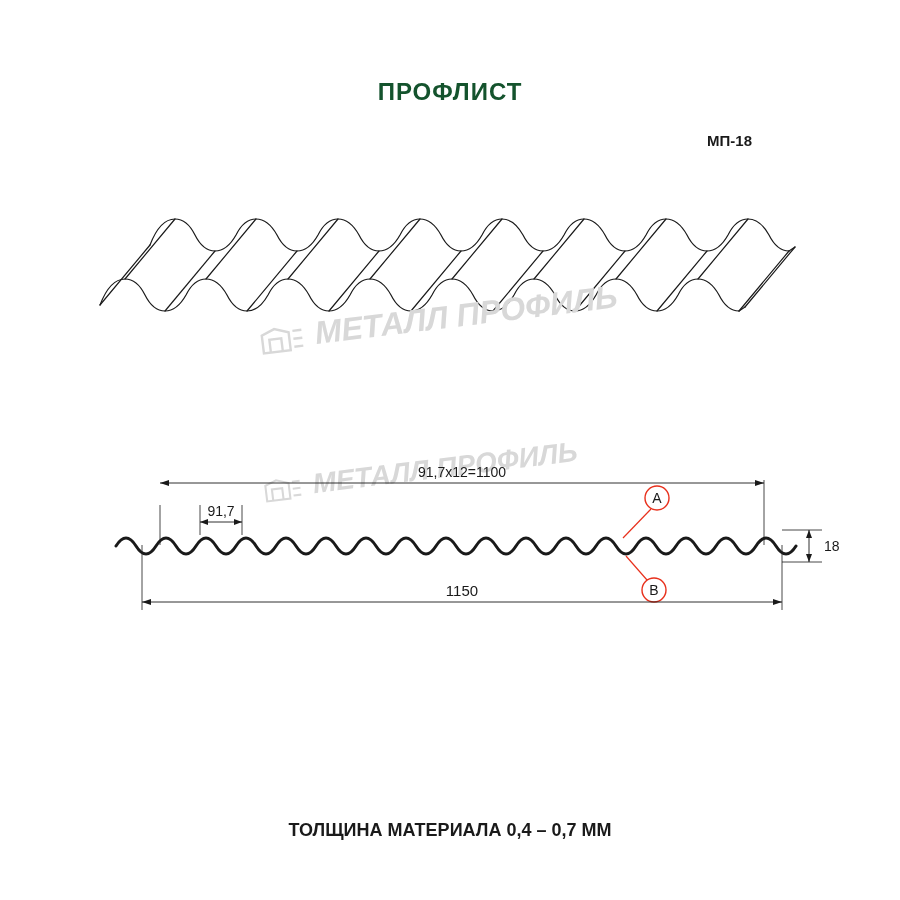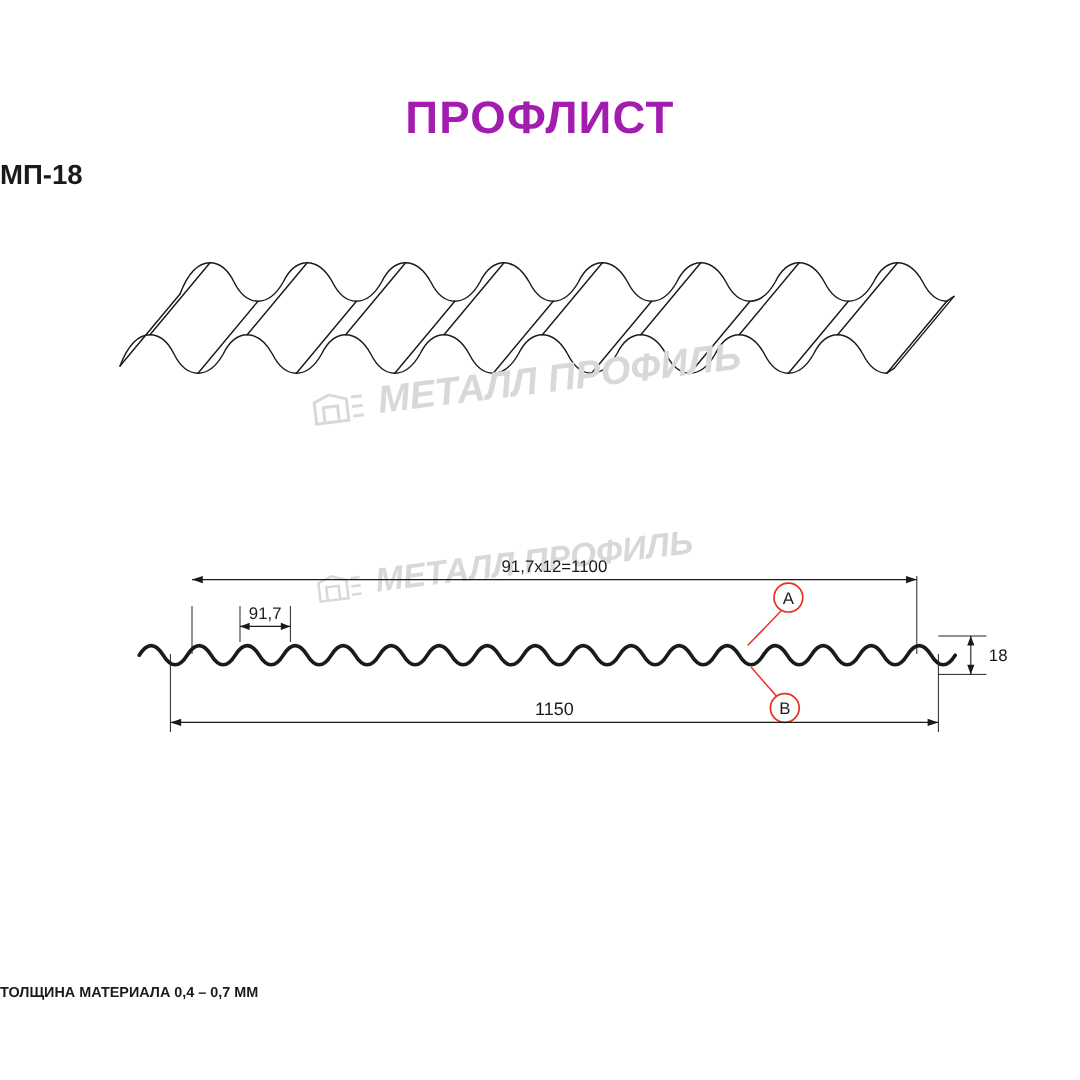--- a/index.html
+++ b/index.html
@@ -17,41 +17,42 @@
     height: 900px;
     overflow: hidden;
     background: #ffffff;
   }
   .title {
     position: absolute;
     top: 78px;
     left: 0;
     width: 900px;
     text-align: center;
-    font-size: 38px;
+    font-size: 24px;
     font-weight: bold;
     letter-spacing: 1px;
-    color: #a21caf;
+    color: #14532d;
   }
   .subtitle {
     position: absolute;
     top: 132px;
     left: 0;
     width: 752px;
-    text-align: left;
-    font-size: 23px;
+    text-align: right;
+    font-size: 15px;
     font-weight: bold;
     color: #1a1a1a;
   }
   .footer-note {
     position: absolute;
     top: 820px;
     left: 0;
     width: 900px;
-    font-size: 12px;
+    text-align: center;
+    font-size: 18px;
     font-weight: bold;
     color: #1a1a1a;
   }
   .iso-wrap {
     position: absolute;
     top: 185px;
     left: 90px;
     width: 740px;
     height: 180px;
   }

